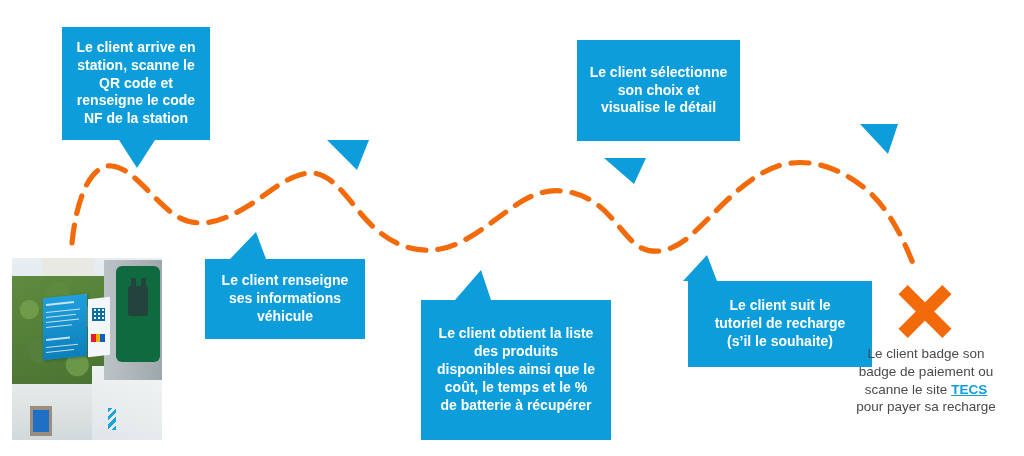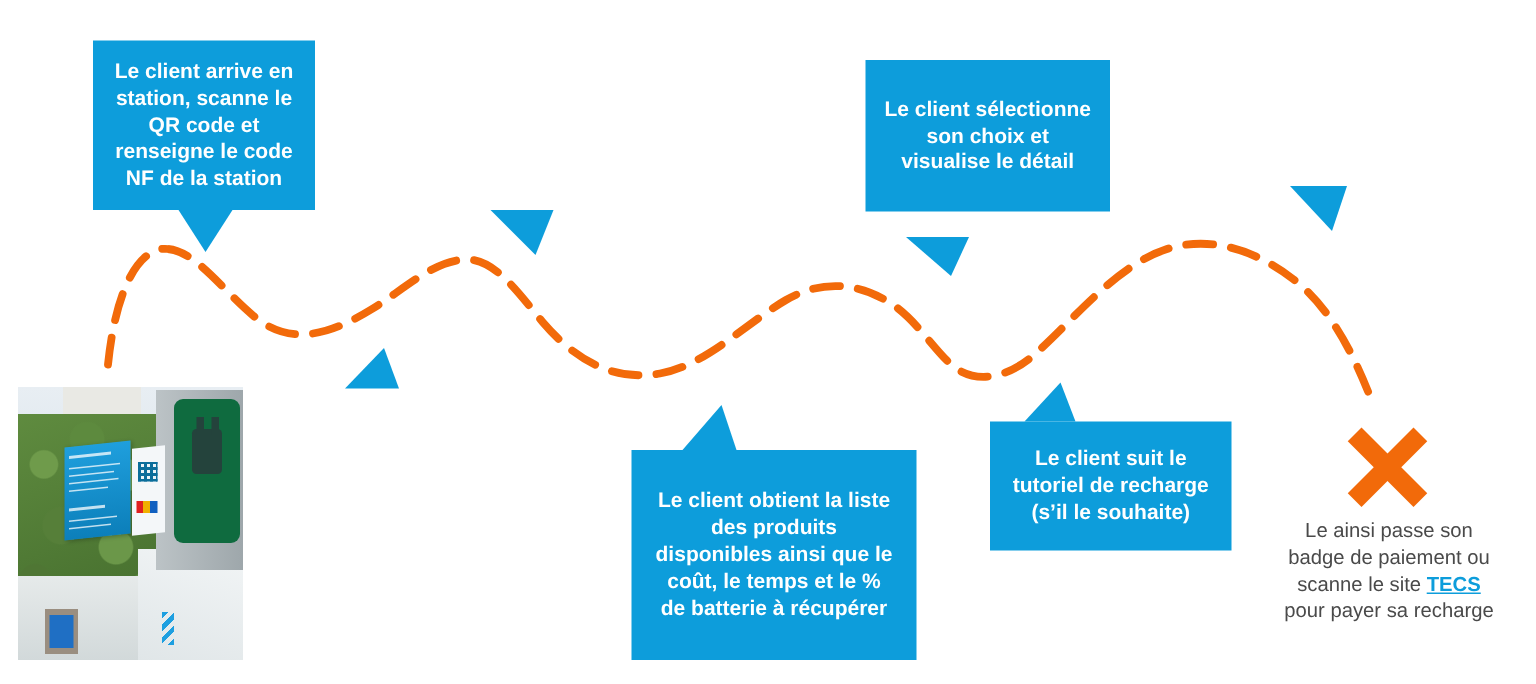--- a/index.html
+++ b/index.html
@@ -214,42 +214,47 @@
   <div class="bubble" style="left:577px; top:40px; width:163px; height:101px; font-size:14px;">
     <span class="bubble-text">Le client sélectionne
 son choix et
 visualise le détail</span>
   </div>
   <div class="tail-down" style="left:604px; top:158px; border-width:26px 12px 0 30px;"></div>
 
   <div class="tail-down" style="left:860px; top:124px; border-width:30px 10px 0 28px;"></div>
 
   <div class="tail-up" style="left:230px; top:232px; border-width:0 10px 27px 26px;"></div>
+  <div class="bubble" style="left:205px; top:259px; width:160px; height:80px; font-size:14px;">
+    <span class="bubble-text">Le client renseigne
+ses informations
+véhicule</span>
+  </div>
 
   <div class="tail-up" style="left:455px; top:270px; border-width:0 10px 30px 26px;"></div>
   <div class="bubble" style="left:421px; top:300px; width:190px; height:140px; font-size:14px;">
     <span class="bubble-text">Le client obtient la liste
 des produits
 disponibles ainsi que le
 coût, le temps et le %
 de batterie à récupérer</span>
   </div>
 
   <div class="tail-up" style="left:683px; top:255px; border-width:0 10px 26px 24px;"></div>
-  <div class="bubble" style="left:660px; top:281px; width:161px; height:86px; font-size:14px;">
+  <div class="bubble" style="left:688px; top:281px; width:184px; height:86px; font-size:14px;">
     <span class="bubble-text">Le client suit le
 tutoriel de recharge
 (s’il le souhaite)</span>
   </div>
 
   <div id="x-mark">
     <span class="bar a"></span>
     <span class="bar b"></span>
   </div>
 
   <div id="payment-caption">
-    <span class="line">Le ainsi passe son</span>
+    <span class="line">Le client badge son</span>
     <span class="line">badge de paiement ou</span>
     <span class="line"><span>scanne le site </span><a class="link" href="#">TECS</a></span>
     <span class="line">pour payer sa recharge</span>
   </div>
 
 </div>
 
 </body></html>

